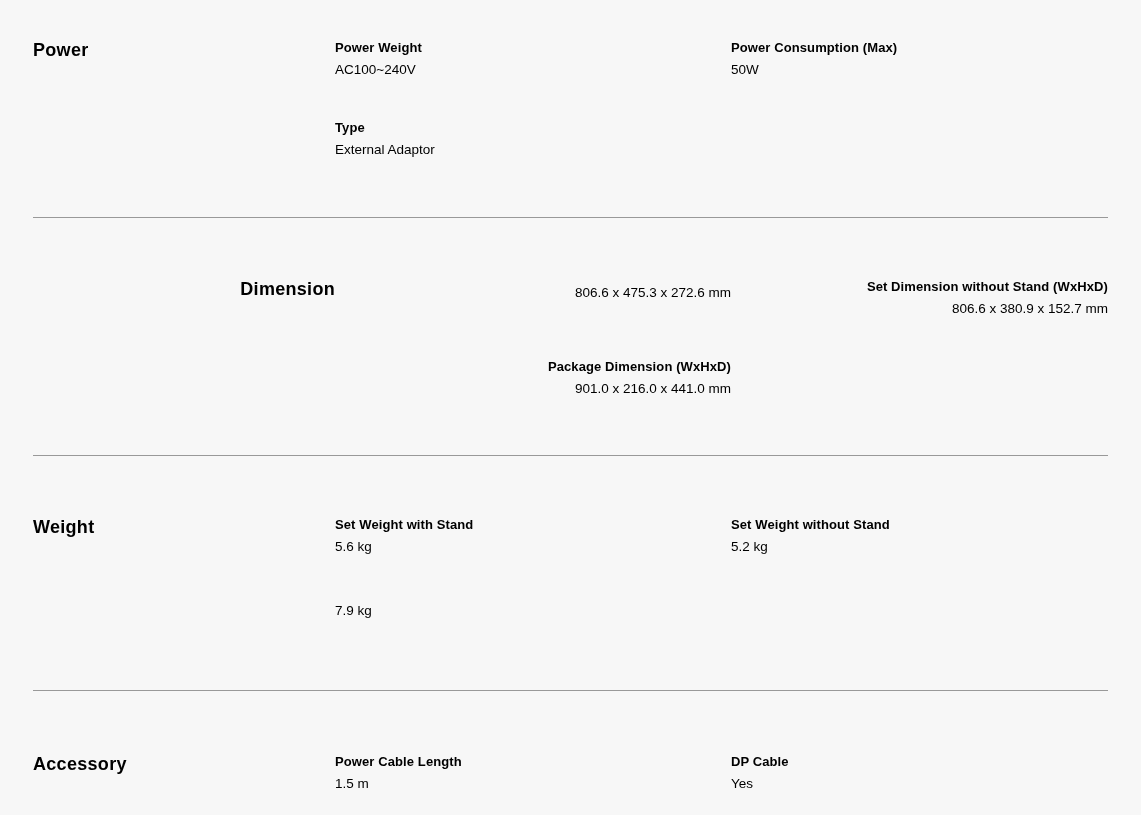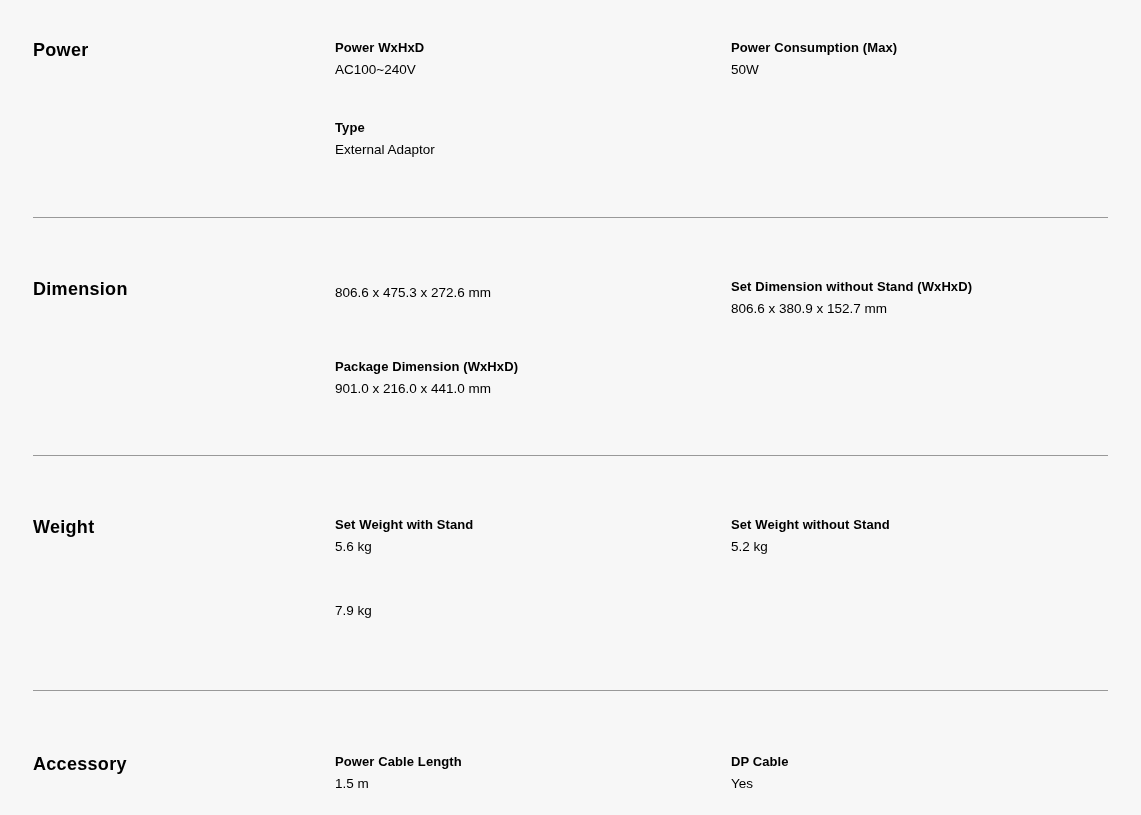--- a/index.html
+++ b/index.html
@@ -14,21 +14,21 @@
     color: #000000;
     overflow: hidden;
     position: relative;
   }
   .spec-section {
     display: flex;
     box-sizing: border-box;
     padding: 61px 33px 0 33px;
   }
   .spec-section.s1 { height: 217px; padding-top: 40px; }
-  .spec-section.s2 { height: 237px; }
+  .spec-section.s2 { height: 237px; text-align: right; }
   .spec-section.s3 { height: 234px; }
   .spec-section.s4 { height: 124px; padding-top: 63px; }
   .section-title {
     margin: 0;
     flex: 0 0 302px;
     width: 302px;
     font-size: 18px;
     font-weight: 700;
     letter-spacing: 0.3px;
     line-height: 20px;
@@ -63,21 +63,21 @@
 </style>
 </head>
 <body>
 
 <main class="page">
 
   <section class="spec-section s1">
     <h2 class="section-title">Power</h2>
     <div class="spec-grid">
       <div class="spec-item">
-        <div class="spec-label">Power WxHxD</div>
+        <div class="spec-label">Power Weight</div>
         <div class="spec-value">AC100~240V</div>
       </div>
       <div class="spec-item">
         <div class="spec-label">Power Consumption (Max)</div>
         <div class="spec-value">50W</div>
       </div>
       <div class="spec-item">
         <div class="spec-label">Type</div>
         <div class="spec-value">External Adaptor</div>
       </div>

